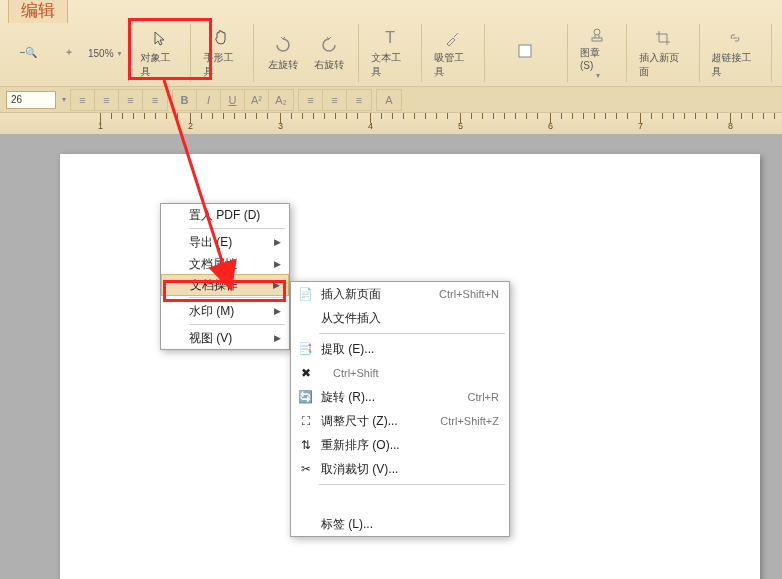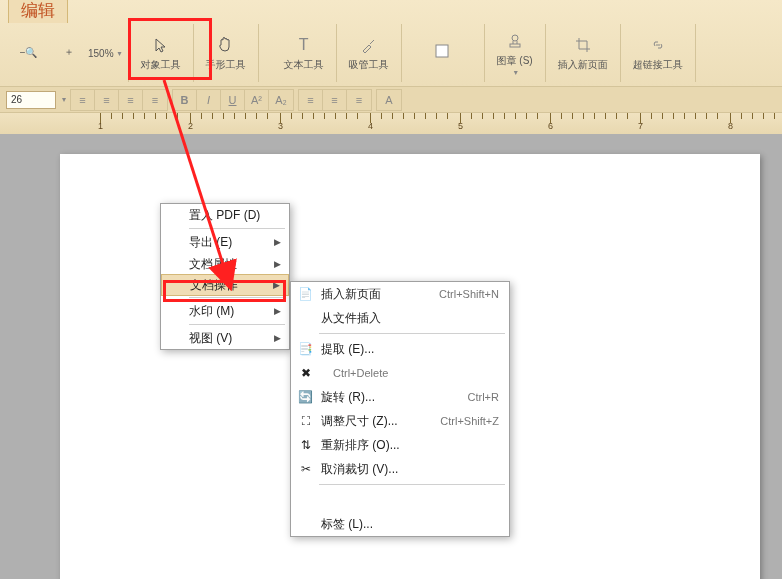--- a/index.html
+++ b/index.html
@@ -79,20 +79,38 @@
       <div class="tool-btn">
           <div class="tool-icon">
             <svg width="22" height="22">
               <path d="M6 11 L6 6 Q7 5 8 6 L8 4 Q9 3 10 4 L10 5 Q11 4 12 5 L12 6 Q13 5 14 6 L14 13 Q14 17 10 17 Q6 17 5 13 Q4 11 6 11 Z" fill="none" stroke="#555" stroke-width="1"></path>
             </svg>
           </div>
           <span>手形工具</span>
         </div>
     </div>
     <div class="tool-group">
+      <div class="tool-btn">
+          <div class="tool-icon">
+            <svg width="20" height="20">
+              <path d="M10 4 A6 6 0 1 1 4 10" fill="none" stroke="#888" stroke-width="1.5"></path>
+              <path d="M8 2 L10 4 L12 2" fill="none" stroke="#888"></path>
+            </svg>
+          </div>
+          <span>左旋转</span>
+        </div>
+      <div class="tool-btn">
+          <div class="tool-icon">
+            <svg width="20" height="20">
+              <path d="M10 4 A6 6 0 1 0 16 10" fill="none" stroke="#888" stroke-width="1.5"></path>
+              <path d="M8 2 L10 4 L12 2" fill="none" stroke="#888"></path>
+            </svg>
+          </div>
+          <span>右旋转</span>
+        </div>
     </div>
     <div class="tool-group">
       <div class="tool-btn">
           <div class="tool-icon" style="font-size:16px;color:#888">T</div>
           <span>文本工具</span>
         </div>
     </div>
     <div class="tool-group">
       <div class="tool-btn">
           <div class="tool-icon">
@@ -270,21 +288,21 @@
       <span class="sub-icon"></span>
       <span class="sub-label">从文件插入</span>
     </div>
     <div class="sub-sep"></div>
     <div class="sub-item">
       <span class="sub-icon">📑</span>
       <span class="sub-label">提取 (E)...</span>
     </div>
     <div class="sub-item">
       <span class="sub-icon">✖</span>
-      <span class="sub-shortcut">Ctrl+Delete</span>
+      <span class="sub-shortcut">Ctrl+Shift</span>
     </div>
     <div class="sub-item">
       <span class="sub-icon">🔄</span>
       <span class="sub-label">旋转 (R)...</span>
       <span class="sub-shortcut">Ctrl+R</span>
     </div>
     <div class="sub-item">
       <span class="sub-icon">⛶</span>
       <span class="sub-label">调整尺寸 (Z)...</span>
       <span class="sub-shortcut">Ctrl+Shift+Z</span>

